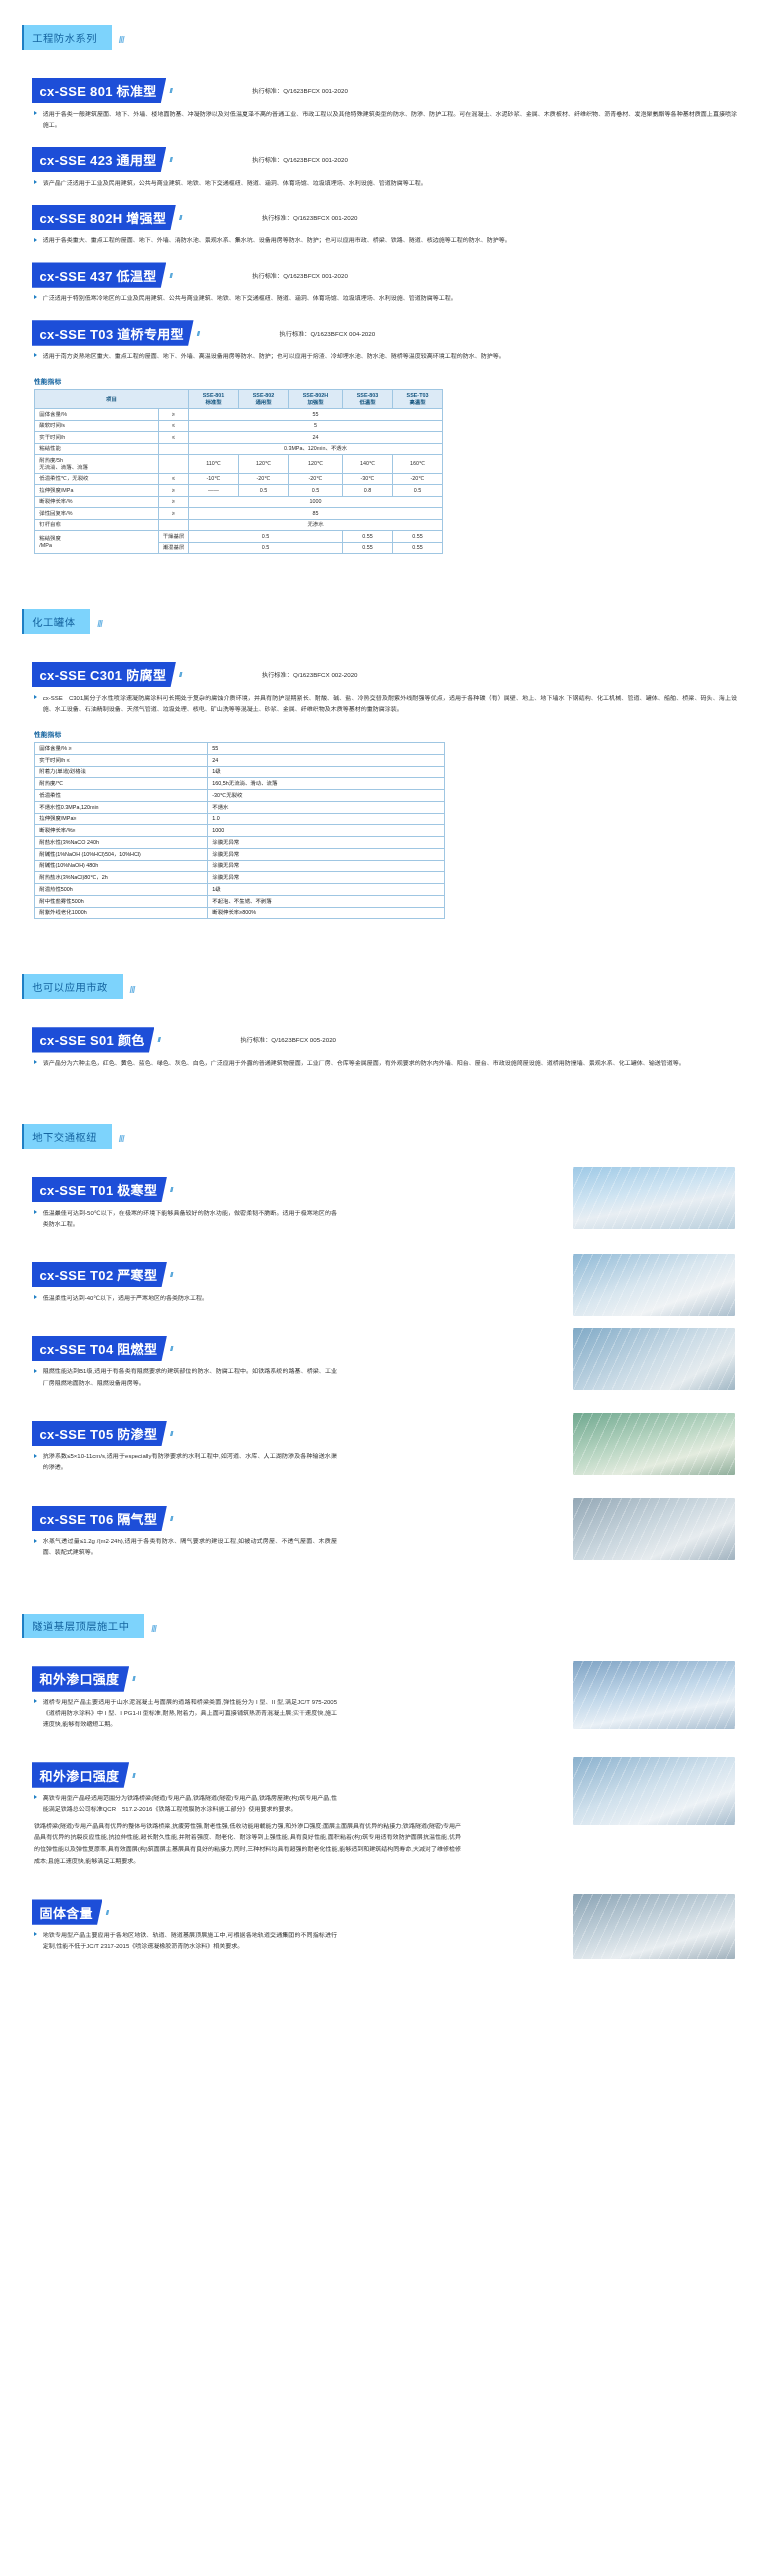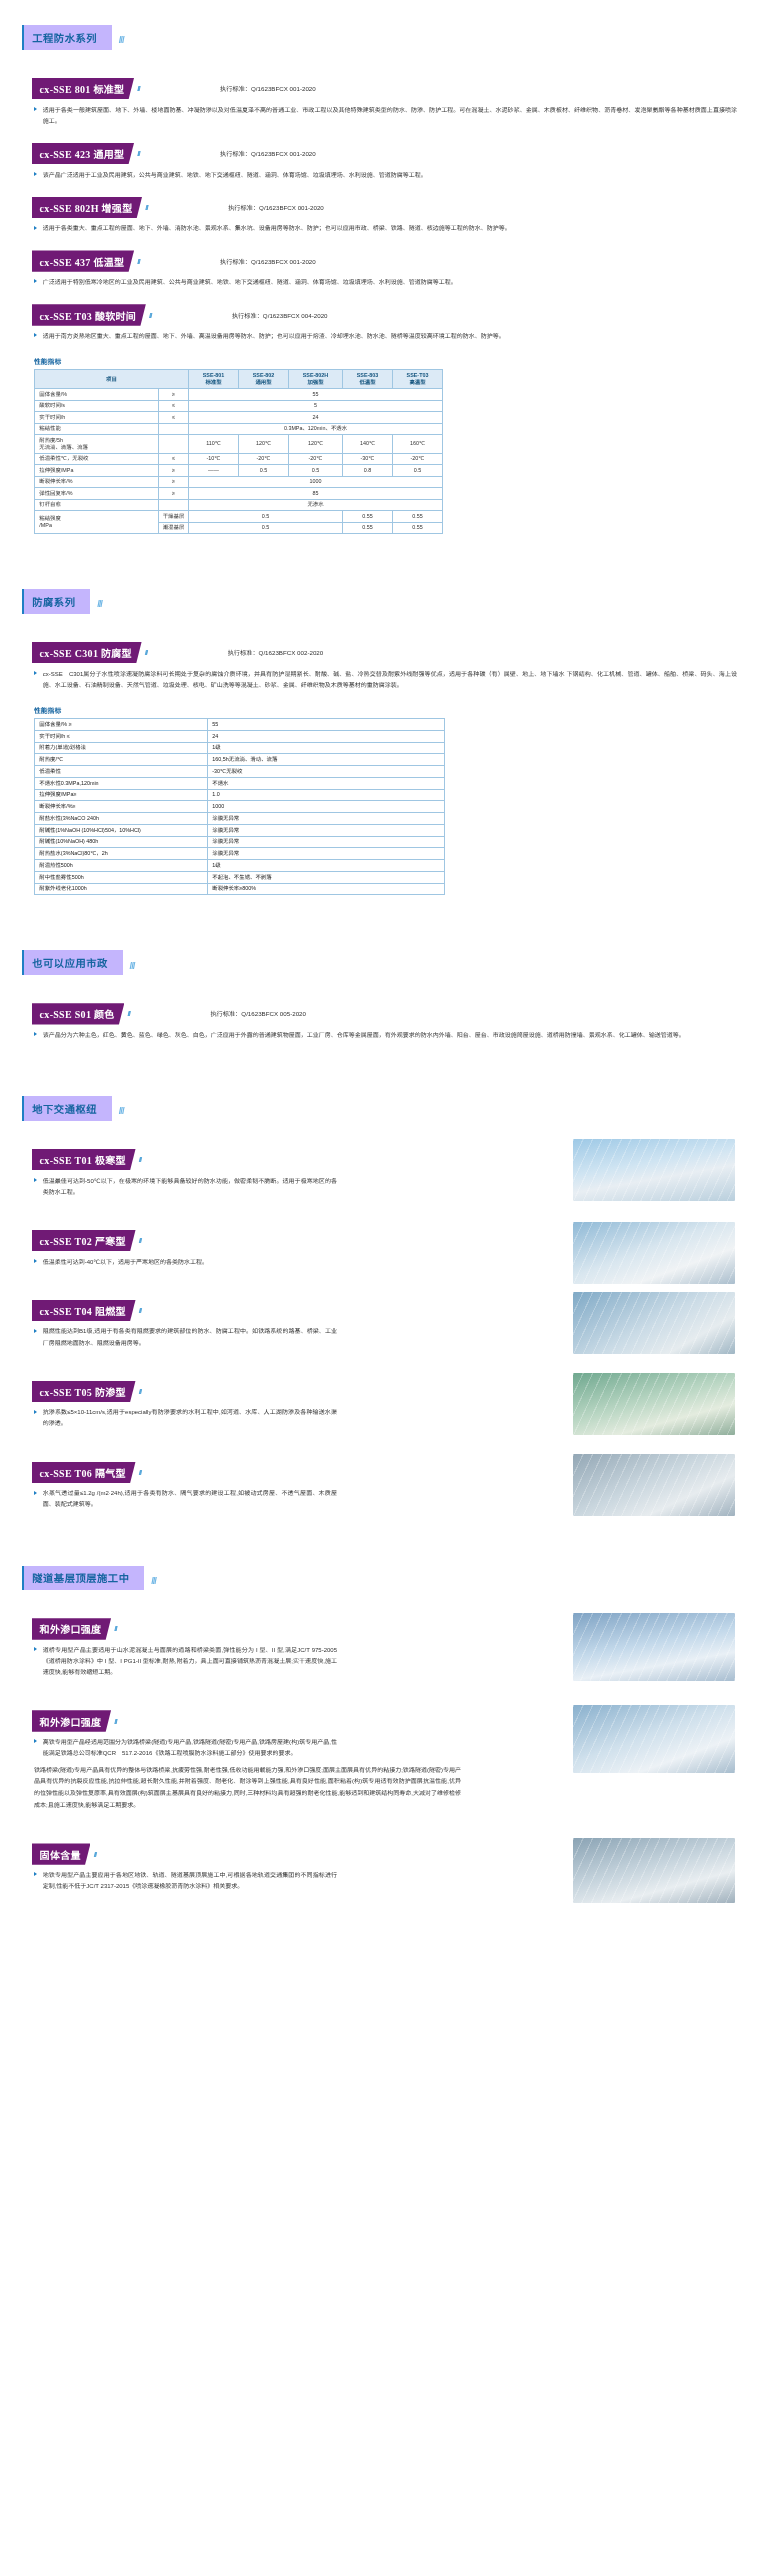--- a/index.html
+++ b/index.html
@@ -14,50 +14,49 @@
   .page { width:767px; position:relative; padding:0 0 21.6px 0; }
 
   
   .sec-head {
     margin:25px 0 12px 21.6px;
     display:inline-block;
     position:relative;
   }
   .sec-head .bar {
     display:inline-block;
-    background:#c4b5fd;
+    background:#7dd3fc;
     border-left:2.7px solid #1f7fc4;
     padding:4.9px 15px 4.9px 8.7px;
     font-size:10.3px;
-    font-weight:bold;
+    font-weight:normal;
     color:#1564a0;
     letter-spacing:0.5px;
   }
   .sec-head .slash {
     display:inline-block;
     margin-left:4.3px;
     color:#6fb6e5;
     font-weight:bold;
     font-size:9.7px;
     letter-spacing:-1.1px;
     vertical-align:middle;
   }
 
   
   .prod-row { margin:16px 0 5.4px 32px; display:flex; align-items:center; }
   .chip {
-    background:#701a75;
+    background:#1d4ed8;
     color:#fff;
-    font-size:10px;
+    font-size:13px;
     font-weight:bold;
     padding:3.2px 9.7px 3.2px 7.6px;
     letter-spacing:0.3px;
     position:relative;
     clip-path: polygon(0 0, 100% 0, calc(100% - 5.4px) 100%, 0 100%);
-    font-family: Liberation Serif, serif;
   }
   .chip-slash {
     color:#4fa3d8;
     font-weight:bold;
     font-size:8px;
     letter-spacing:-1.6px;
     margin-left:3.2px;
   }
   .std {
     margin-left:49px;
@@ -223,21 +222,21 @@
     <span class="chip-slash">///</span>
     <span class="std far">执行标准：Q/1623BFCX 001-2020</span>
   </div>
   <div class="para wide">
     <span class="arrow"></span>
     <span>广泛适用于特别低寒冷地区的工业及民用建筑、公共与商业建筑、地铁、地下交通枢纽、隧道、涵洞、体育场馆、垃圾填埋场、水利设施、管道防腐等工程。</span>
   </div>
 
   
   <div class="prod-row">
-    <span class="chip">cx-SSE T03 酸软时间</span>
+    <span class="chip">cx-SSE T03 道桥专用型</span>
     <span class="chip-slash">///</span>
     <span class="std far">执行标准：Q/1623BFCX 004-2020</span>
   </div>
   <div class="para wide">
     <span class="arrow"></span>
     <span>适用于南方炎热地区重大、重点工程的屋面、地下、外墙、高温设备用房等防水、防护；也可以应用于熔渣、冷却埋水池、防水池、隧桥等温度较高环境工程的防水、防护等。</span>
   </div>
 
   
   <div class="tbl-title">性能指标</div>
@@ -330,21 +329,21 @@
         <td>0.55</td>
         <td>0.55</td>
       </tr>
     </tbody>
   </table>
 
   <div class="spacer-lg"></div>
 
   
   <div class="sec-head">
-    <span class="bar">防腐系列</span>
+    <span class="bar">化工罐体</span>
     <span class="slash">///</span>
   </div>
 
   <div class="prod-row">
     <span class="chip">cx-SSE C301 防腐型</span>
     <span class="chip-slash">///</span>
     <span class="std far">执行标准：Q/1623BFCX 002-2020</span>
   </div>
   <div class="para wide">
     <span class="arrow"></span>

